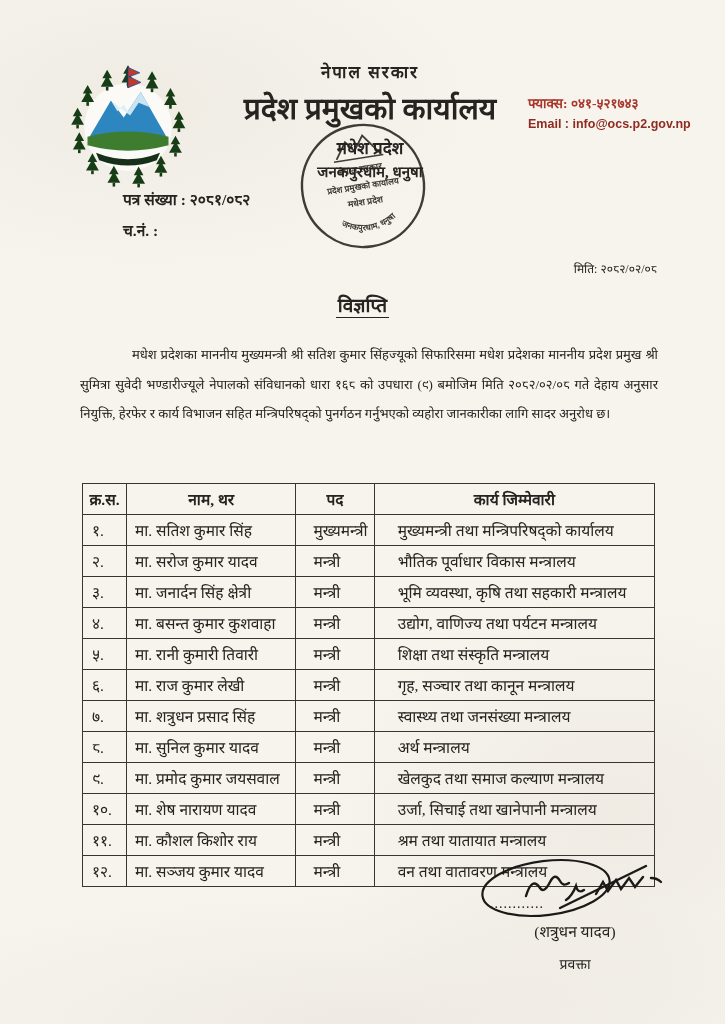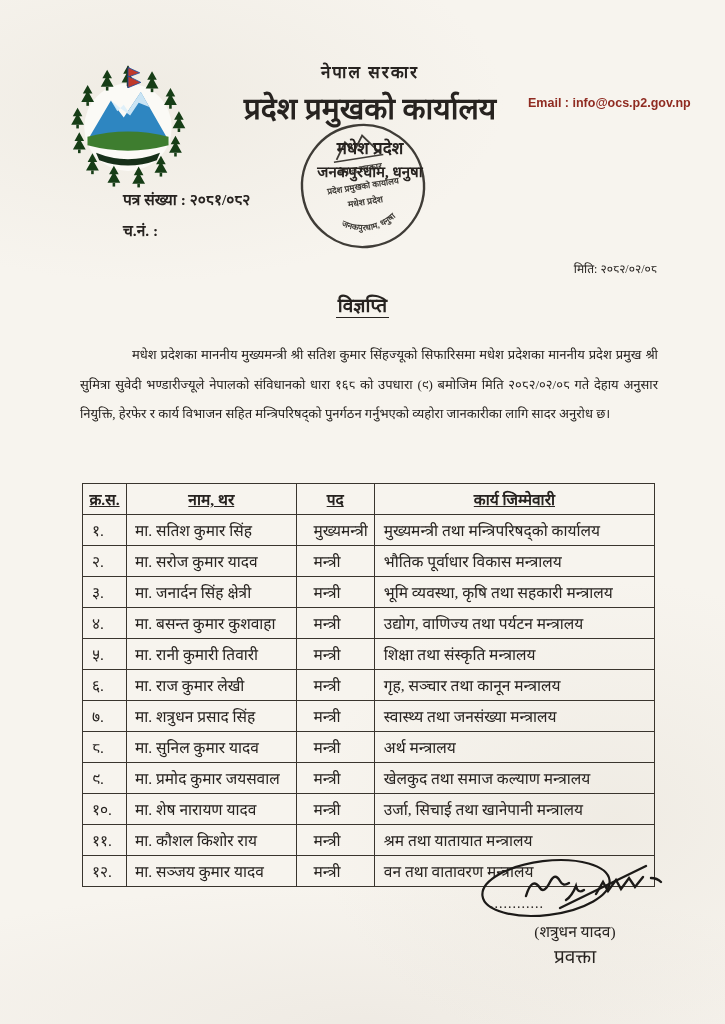--- a/index.html
+++ b/index.html
@@ -31,34 +31,34 @@
   
   .notice-title{left:0; top:292px; width:725px; text-align:center;}
   .notice-title span{font-size:19px; font-weight:bold; border-bottom:1.6px solid #272320; padding:0 2px 1px;}
   .bodypara{left:80px; top:340px; width:578px; font-size:13px; line-height:29.5px;
             text-align:justify; text-indent:52px;}
   
   table.mins{left:82px; top:483px; width:573px; position:absolute; border-collapse:collapse;
              font-size:15.5px;}
   table.mins th, table.mins td{border:1.6px solid #3a352e; padding:2px 6px; height:26px;
              vertical-align:middle;}
-  table.mins th{font-weight:bold; font-size:15.5px;text-decoration:underline;}
+  table.mins th{font-weight:bold; font-size:15.5px;}
   table.mins td{text-align:left;}
   table.mins td.num{padding-left:9px;}
   table.mins td.name{padding-left:8px;}
   table.mins td.post{padding-left:17px; white-space:nowrap;}
-  table.mins td.duty{padding-left:9px;}
+  table.mins td.duty{padding-left:23px;}
   col.c1{width:7.7%;} col.c2{width:30.2%;} col.c3{width:12.1%;} col.c4{width:50%;}
   
   .stamp{left:293px; top:116px; width:140px; height:140px; transform:rotate(-9deg); opacity:.88;}
   
   .sigblock{left:455px; top:848px; width:240px; text-align:center;}
   .sig-svg{width:215px; height:78px; display:block; margin:0 auto;}
   .sig-name{font-size:15.5px; margin-top:-6px;}
-  .sig-title{font-size:19px; margin-top:1px;}
+  .sig-title{font-size:14px; margin-top:12px;}
 </style>
 </head>
 <body>
 
 <div class="page">
 
   <svg class="abs" style="left:64px; top:60px;" width="128" height="128" viewBox="0 0 120 120" aria-hidden="true">
     <defs>
       <g id="tree">
         <path d="M0,-10 L4.5,-2 H1.5 L6,6 H-6 L-1.5,-2 H-4.5 Z" fill="#163d16"></path>
@@ -111,20 +111,24 @@
     <text x="70" y="89" text-anchor="middle" font-size="9" font-weight="bold" fill="#27241f">मधेश प्रदेश</text>
     <defs>
         <path id="botArc" d="M26,84 A47,47 0 0 0 114,84"></path>
       </defs>
     <text font-size="8.4" font-weight="bold" fill="#27241f">
       <textPath href="#botArc" startOffset="50%" text-anchor="middle">जनकपुरधाम, धनुषा</textPath>
     </text>
   </svg>
 
   <div class="abs contact">
+    <div class="fax">
+      <span>फ्याक्स:</span>
+      <span>०४१-५२१७४३</span>
+    </div>
     <div class="email">
       <span>Email :</span>
       <span>info@ocs.p2.gov.np</span>
     </div>
   </div>
 
   <div class="abs refblock">
     <div>
       <span>पत्र संख्या :</span>
       <span>२०८१/०८२</span>

